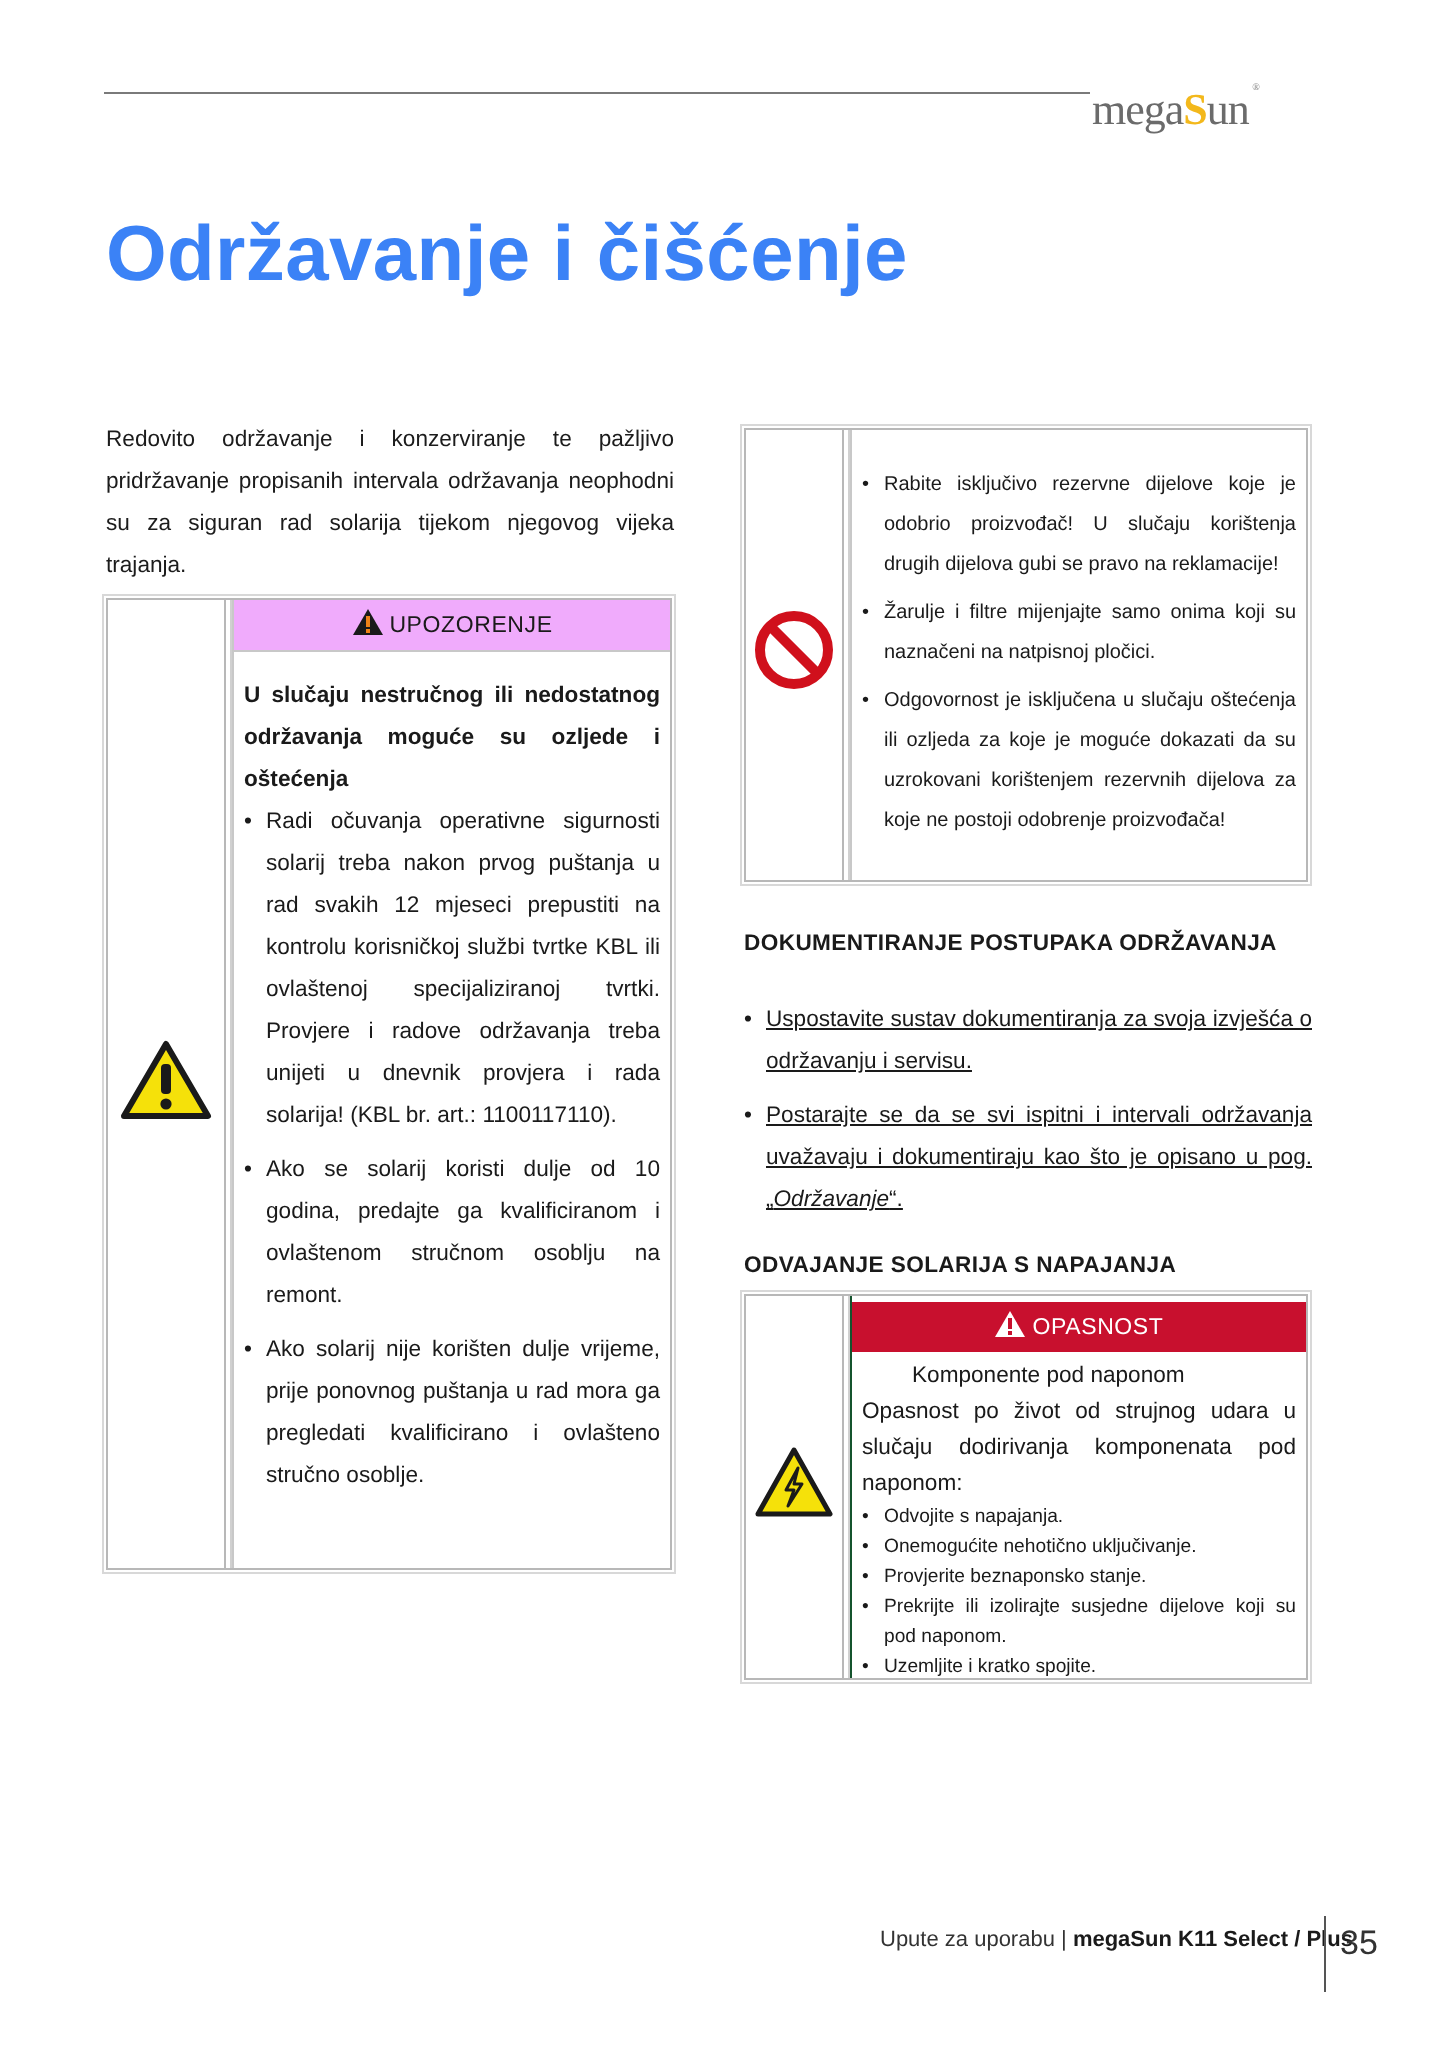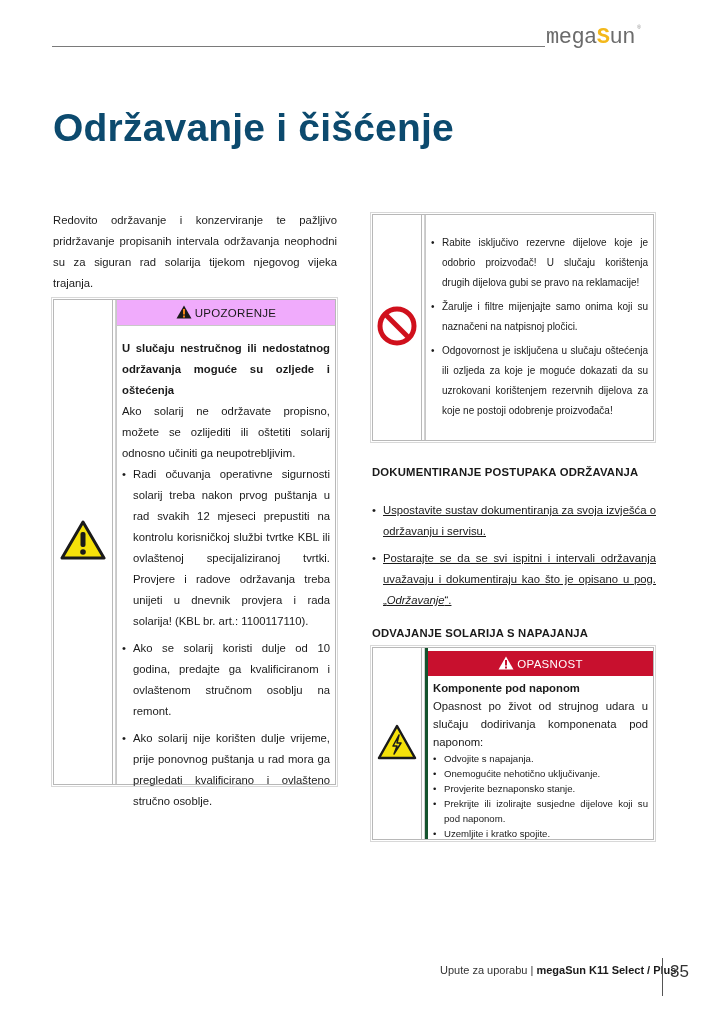--- a/index.html
+++ b/index.html
@@ -1,24 +1,24 @@
 <!DOCTYPE html>
 <html><head>
 <meta charset="utf-8">
 <style>
   * { box-sizing: border-box; margin: 0; padding: 0; }
   html, body { width: 724px; height: 1024px; background: #ffffff; }
   body { position: relative; font-family: "Liberation Sans", sans-serif; color: #1a1a1a; overflow: hidden; }
 
   .header-rule { position: absolute; left: 52px; top: 46px; width: 493px; height: 1px; background: #7a7a7a; }
-  .logo { position: absolute; left: 546px; top: 25px; font-size: 22px; color: #6b6b6b; letter-spacing: -0.5px; font-family: Liberation Mono, monospace; }
+  .logo { position: absolute; left: 546px; top: 42px; font-size: 22px; color: #6b6b6b; letter-spacing: -0.5px; font-family: Liberation Serif, serif; }
   .logo .s { color: #f3b81b; font-weight: bold; }
   .logo .reg { position: absolute; right: -5px; top: 0px; font-size: 5px; color: #888; }
 
-  .page-title { position: absolute; left: 53px; top: 106px; font-size: 39px; font-weight: bold; color: #0c4a6e; letter-spacing: 0.2px; }
+  .page-title { position: absolute; left: 53px; top: 106px; font-size: 39px; font-weight: bold; color: #3b82f6; letter-spacing: 0.2px; }
 
   .intro { position: absolute; left: 53px; top: 210px; width: 284px; font-size: 11.3px; line-height: 21px; text-align: justify; color: #1c1c1c; }
 
   
   .box { position: absolute; border: 1px solid #b8b8b8; outline: 1px solid #d8d8d8; outline-offset: 1px; }
   .box .iconcol { position: absolute; left: 0; top: 0; bottom: 0; border-right: 1px solid #b8b8b8; display: flex; align-items: center; justify-content: center; }
   .box .iconcol::after { content: ""; position: absolute; right: -4px; top: 0; bottom: 0; width: 1px; background: #d0d0d0; }
 
   #warning-box { left: 53px; top: 299px; width: 283px; height: 486px; }
   #warning-box .iconcol { width: 59px; }
@@ -41,24 +41,24 @@
   #prohibition-box .blist li { margin-bottom: 4px; }
 
   .section-h { position: absolute; left: 372px; font-size: 11.3px; font-weight: bold; line-height: 20px; color: #1a1a1a; letter-spacing: 0.2px; }
   #doc-heading { top: 462px; width: 282px; }
   #doc-list { position: absolute; left: 372px; top: 500px; width: 284px; font-size: 11.3px; line-height: 21px; }
   #doc-list li { margin-bottom: 6px; text-decoration: underline; }
   #disconnect-heading { top: 623px; }
 
   #danger-box { left: 372px; top: 647px; width: 282px; height: 193px; }
   #danger-box .iconcol { width: 49px; }
-  #danger-box .content { position: absolute; left: 52px; top: 0; right: 0; bottom: 0; border-left: 3px solid #14532d; }
+  #danger-box .content { position: absolute; left: 52px; top: 0; right: 0; bottom: 0; border-left: 1px solid #14532d; }
   #danger-box .banner { height: 25px; margin-top: 3px; }
   .dtext { padding: 3px 5px 0 5px; font-size: 11.3px; line-height: 18px; text-align: justify; }
-  .dtext .bold { font-weight: bold; }
+  .dtext .bold { font-weight: normal; margin-left: 25px; }
   .dtext .small { font-size: 9.6px; line-height: 15px; }
 
   .footer { position: absolute; left: 440px; top: 964px; font-size: 11px; color: #333; }
   .footer b { color: #1a1a1a; }
   .footer-rule { position: absolute; left: 662px; top: 958px; width: 1px; height: 38px; background: #555; }
   .page-num { position: absolute; left: 670px; top: 962px; font-size: 17px; color: #333; }
 </style>
 </head>
 <body>
 
@@ -85,21 +85,20 @@
         <svg width="16" height="14" viewBox="0 0 16 14">
             <path d="M8 0.5 L15.5 13.5 L0.5 13.5 Z" fill="#1a1a1a"></path>
             <rect x="7" y="4" width="2" height="5.5" fill="#ef8217"></rect>
             <rect x="7" y="10.5" width="2" height="2" fill="#ef8217"></rect>
           </svg>
       </span>
       <span>UPOZORENJE</span>
     </div>
     <div class="wtext">
       <div class="bold">U slučaju nestručnog ili nedostatnog održavanja moguće su ozljede i oštećenja</div>
-      <div style="margin-bottom:0;">Ako solarij ne održavate propisno, možete se ozlijediti ili oštetiti solarij odnosno učiniti ga neupotrebljivim.</div>
       <ul class="blist">
         <li>Radi očuvanja operativne sigurnosti solarij treba nakon prvog puštanja u rad svakih 12 mjeseci prepustiti na kontrolu korisničkoj službi tvrtke KBL ili ovlaštenoj specijaliziranoj tvrtki. Provjere i radove održavanja treba unijeti u dnevnik provjera i rada solarija! (KBL br. art.: 1100117110).</li>
         <li>Ako se solarij koristi dulje od 10 godina, predajte ga kvalificiranom i ovlaštenom stručnom osoblju na remont.</li>
         <li>Ako solarij nije korišten dulje vrijeme, prije ponovnog puštanja u rad mora ga pregledati kvalificirano i ovlašteno stručno osoblje.</li>
       </ul>
     </div>
   </div>
 </div>
 
 <div class="box" id="prohibition-box">

